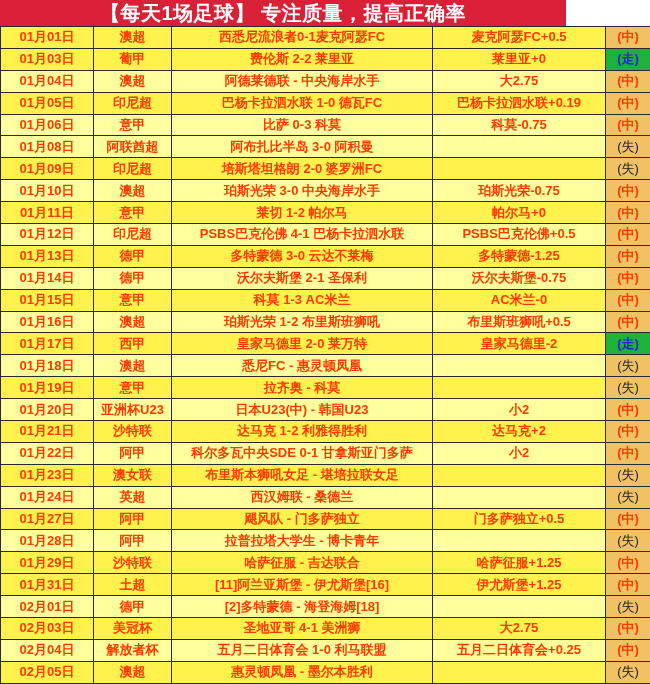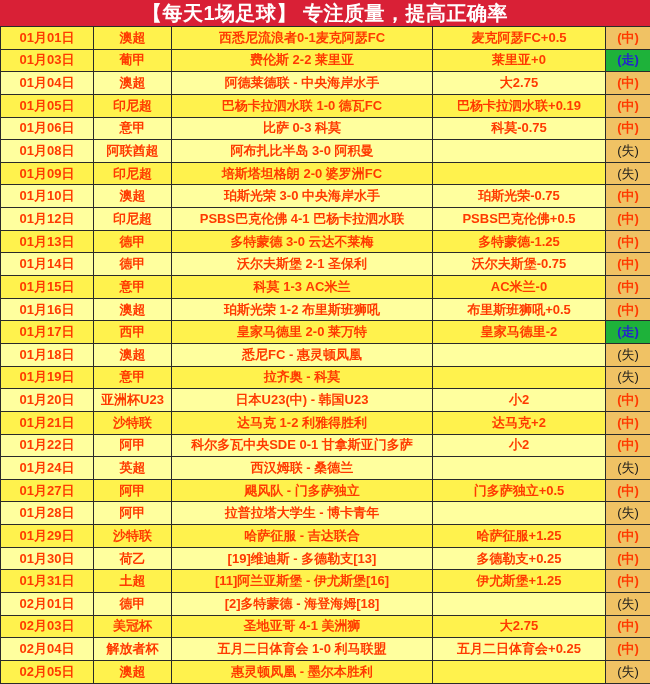--- a/index.html
+++ b/index.html
@@ -1,21 +1,21 @@
 <!DOCTYPE html>
 <html style="--header-bg: #d92036; --row-odd: #fff24d; --row-even: #ffff9e; --result-bg: #f0c264; --push-bg: #1eb23a; --text-red: #ff3a00; --text-loss: #1a1a1a; --text-push: #2525cb; --border: #2a2a2a;"><head>
 <meta charset="utf-8">
 <style>
   html,body{margin:0;padding:0;}
   body{
     width:650px;height:684px;overflow:hidden;background:#fff;
     font-family:"Liberation Sans","DejaVu Sans",sans-serif;
   }
   .banner{
-    width:650px;height:26px;background:var(--header-bg,#d92036);
+    width:566px;height:26px;background:var(--header-bg,#d92036);
     color:#ffffff;font-weight:bold;font-size:20px;line-height:26px;
     text-align:center;letter-spacing:0.5px;white-space:nowrap;
   }
   table.tips{
     width:650px;height:658px;border-collapse:collapse;table-layout:fixed;
   }
   table.tips td{
     border:1px solid var(--border,#2a2a2a);
     padding:0 1px;text-align:center;vertical-align:middle;
     font-size:13px;font-weight:bold;white-space:nowrap;overflow:hidden;
@@ -90,20 +90,27 @@
         <td class="c-pick"></td>
         <td class="c-result loss">(失)</td>
       </tr>
       <tr class="even">
         <td class="c-date">01月10日</td>
         <td class="c-league">澳超</td>
         <td class="c-match">珀斯光荣 3-0 中央海岸水手</td>
         <td class="c-pick">珀斯光荣-0.75</td>
         <td class="c-result win">(中)</td>
       </tr>
+      <tr class="odd">
+        <td class="c-date">01月11日</td>
+        <td class="c-league">意甲</td>
+        <td class="c-match">莱切 1-2 帕尔马</td>
+        <td class="c-pick">帕尔马+0</td>
+        <td class="c-result win">(中)</td>
+      </tr>
       <tr class="even">
         <td class="c-date">01月12日</td>
         <td class="c-league">印尼超</td>
         <td class="c-match">PSBS巴克伦佛 4-1 巴杨卡拉泗水联</td>
         <td class="c-pick">PSBS巴克伦佛+0.5</td>
         <td class="c-result win">(中)</td>
       </tr>
       <tr class="odd">
         <td class="c-date">01月13日</td>
         <td class="c-league">德甲</td>
@@ -167,20 +174,27 @@
         <td class="c-pick">达马克+2</td>
         <td class="c-result win">(中)</td>
       </tr>
       <tr class="even">
         <td class="c-date">01月22日</td>
         <td class="c-league">阿甲</td>
         <td class="c-match">科尔多瓦中央SDE 0-1 甘拿斯亚门多萨</td>
         <td class="c-pick">小2</td>
         <td class="c-result win">(中)</td>
       </tr>
+      <tr class="odd">
+        <td class="c-date">01月23日</td>
+        <td class="c-league">澳女联</td>
+        <td class="c-match">布里斯本狮吼女足 - 堪培拉联女足</td>
+        <td class="c-pick"></td>
+        <td class="c-result loss">(失)</td>
+      </tr>
       <tr class="even">
         <td class="c-date">01月24日</td>
         <td class="c-league">英超</td>
         <td class="c-match">西汉姆联 - 桑德兰</td>
         <td class="c-pick"></td>
         <td class="c-result loss">(失)</td>
       </tr>
       <tr class="odd">
         <td class="c-date">01月27日</td>
         <td class="c-league">阿甲</td>
@@ -195,27 +209,20 @@
         <td class="c-pick"></td>
         <td class="c-result loss">(失)</td>
       </tr>
       <tr class="odd">
         <td class="c-date">01月29日</td>
         <td class="c-league">沙特联</td>
         <td class="c-match">哈萨征服 - 吉达联合</td>
         <td class="c-pick">哈萨征服+1.25</td>
         <td class="c-result win">(中)</td>
       </tr>
-      <tr class="even">
-        <td class="c-date">01月30日</td>
-        <td class="c-league">荷乙</td>
-        <td class="c-match">[19]维迪斯 - 多德勒支[13]</td>
-        <td class="c-pick">多德勒支+0.25</td>
-        <td class="c-result win">(中)</td>
-      </tr>
       <tr class="odd">
         <td class="c-date">01月31日</td>
         <td class="c-league">土超</td>
         <td class="c-match">[11]阿兰亚斯堡 - 伊尤斯堡[16]</td>
         <td class="c-pick">伊尤斯堡+1.25</td>
         <td class="c-result win">(中)</td>
       </tr>
       <tr class="even">
         <td class="c-date">02月01日</td>
         <td class="c-league">德甲</td>

